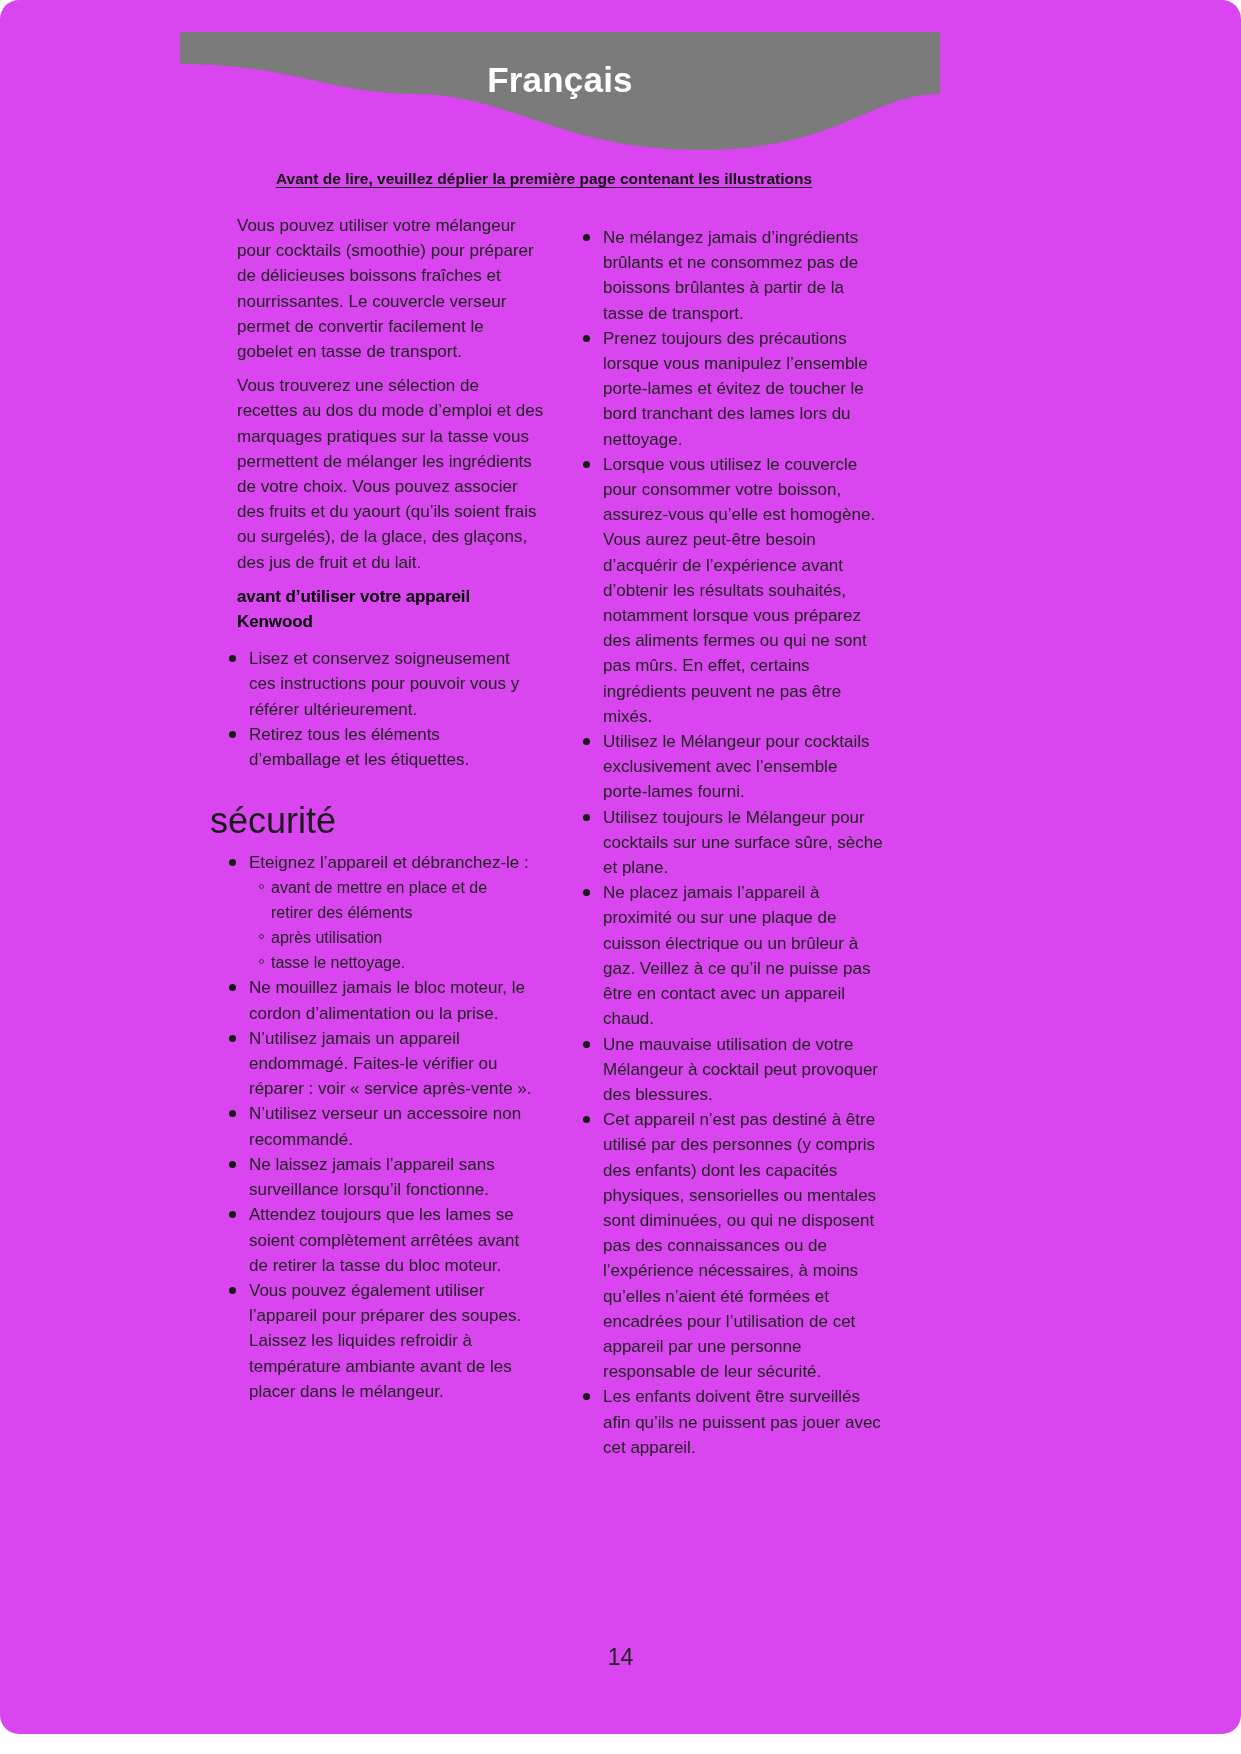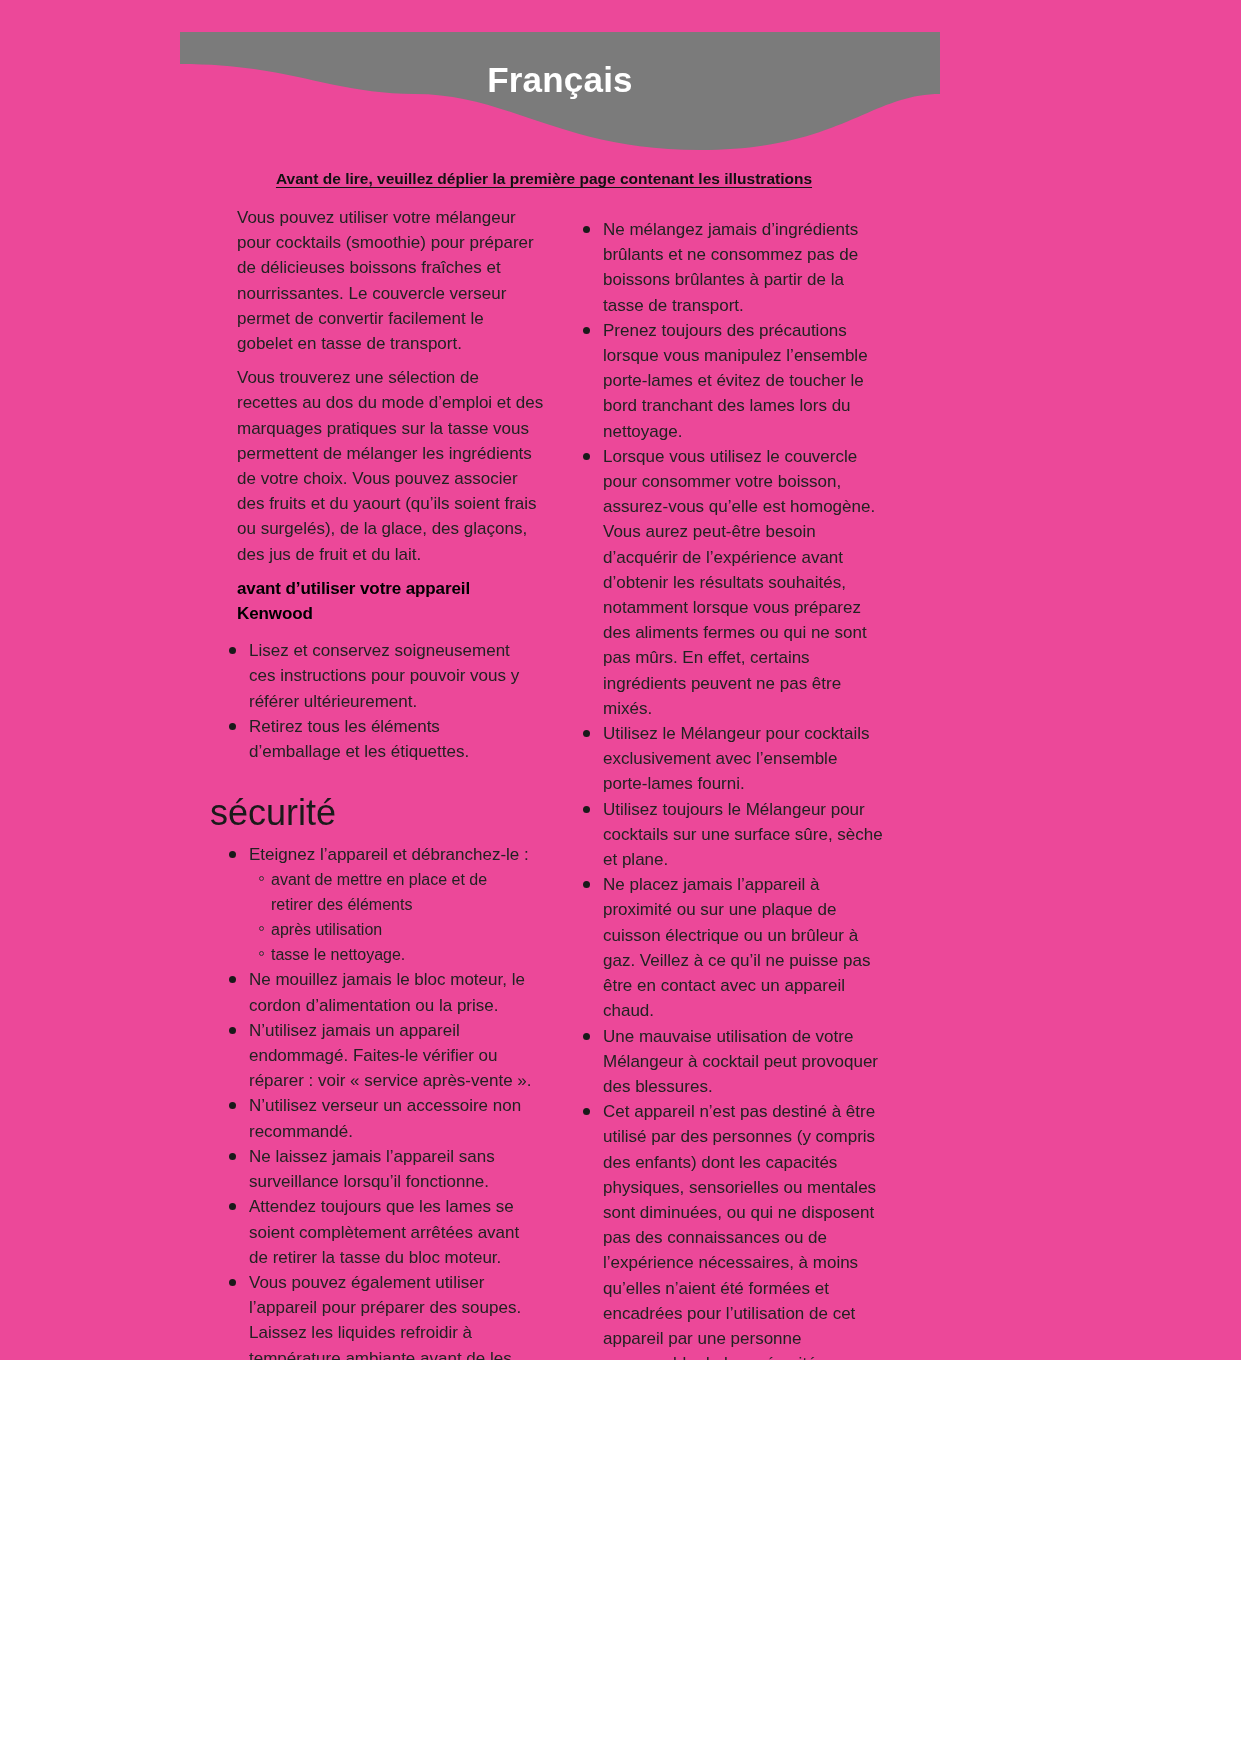--- a/index.html
+++ b/index.html
@@ -7,23 +7,24 @@
     padding: 0;
     background: #ffffff;
   }
   body {
     font-family: "Liberation Sans", sans-serif;
     color: #1a1a1a;
   }
   #page {
     position: relative;
     width: 1241px;
-    height: 1360px;
-    background: #ec4899;
+    height: 1734px;
+    background: #d946ef;
     overflow: hidden;
+    border-radius: 19px;
   }
 
   
   #header-banner {
     position: absolute;
     left: 180px;
     top: 32px;
     width: 760px;
     height: 118px;
   }
@@ -57,21 +58,21 @@
     font-size: 15.5px;
     text-decoration: underline;
     text-underline-offset: 3px;
     color: #111;
   }
 
   
   #columns {
     position: absolute;
     left: 210px;
-    top: 205px;
+    top: 213px;
     width: 700px;
     display: flex;
     gap: 20px;
   }
   .column {
     width: 334px;
   }
 
   
   .para {

